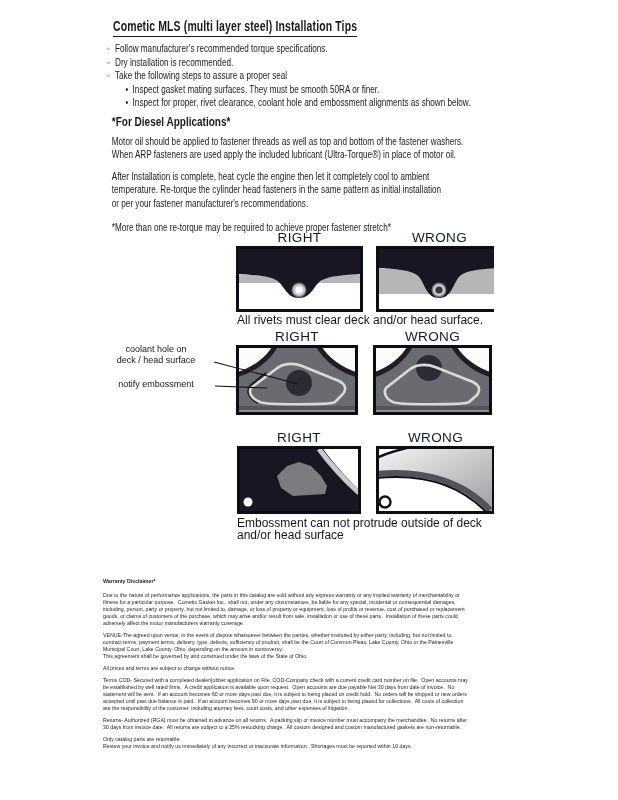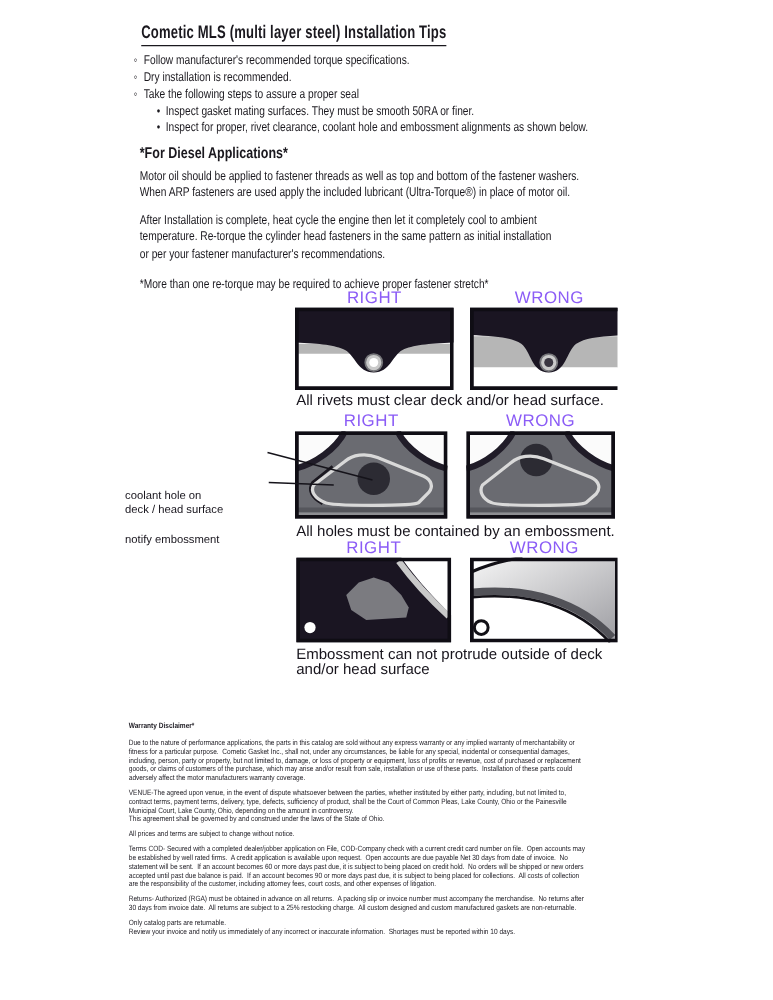--- a/index.html
+++ b/index.html
@@ -20,26 +20,26 @@
   ul.tips > li.top::before{content:"\25E6";position:absolute;left:0;top:0;font-size:10px;}
   ul.tips ul{list-style:none;margin:0;padding:0 0 0 23px;}
   ul.tips ul li{position:relative;padding-left:9px;}
   ul.tips ul li::before{content:"\2022";position:absolute;left:0;top:0;font-size:10px;}
 
   .diesel-heading{margin:6px 0 5px 6px;font-size:12.5px;font-weight:bold;}
   .diesel p{margin:0 0 8px 6px;white-space:pre-wrap;width:600px;}
   .diesel p.note{margin-top:10px;}
 
   
-  .fig-label{position:absolute;font-size:13.5px;letter-spacing:.4px;text-align:center;color:#8b5cf6;}
+  .fig-label{position:absolute;font-size:13.5px;letter-spacing:.4px;text-align:center;color:#0f172a;}
   .fig-box{position:absolute;}
   .fig-box svg{display:block;}
   .caption{position:absolute;font-size:12px;line-height:12px;color:#17141c;white-space:pre-wrap;}
-  .side-label{position:absolute;left:100px;width:112px;text-align:left;
-              font-size:9px;line-height:10.5px;color:#17141c;margin-top:47px;}
+  .side-label{position:absolute;left:100px;width:112px;text-align:center;
+              font-size:9px;line-height:10.5px;color:#17141c;}
   .leader{position:absolute;left:110px;top:342px;}
 
   
   .legal{position:absolute;left:103px;top:577px;width:510px;
          transform:scaleX(.86);transform-origin:0 0;
          font-size:6.1px;line-height:7px;color:#242229;}
   .legal .lhead{font-weight:bold;margin:0 0 7px 0;}
   .legal p{margin:0 0 5px 0;white-space:pre;}
   .legal p.no-gap{margin-bottom:0;}
 
@@ -137,21 +137,20 @@
       <rect x="2" y="65" width="115" height="2.5" fill="#8e8f93"></rect>
       <rect x="1.5" y="1.5" width="116" height="67" fill="none" stroke="#0f0d14" stroke-width="3"></rect>
     </svg>
   </div>
 
   <svg class="leader" width="200" height="60" viewBox="0 0 200 60">
     <line x1="104" y1="20" x2="188" y2="42" stroke="#15131a" stroke-width="1.2"></line>
     <line x1="105" y1="44" x2="157" y2="46" stroke="#15131a" stroke-width="1.2"></line>
   </svg>
 
-  <div class="caption" style="left:237px;top:419px">All holes must be contained by an embossment.</div>
 
   <div class="fig-label" style="left:237px;top:430px;width:124px">RIGHT</div>
   <div class="fig-label" style="left:376px;top:430px;width:119px">WRONG</div>
 
   <div class="fig-box" style="left:237px;top:446px">
     <svg width="124" height="68" viewBox="0 0 124 68">
       <rect width="124" height="68" fill="#ffffff"></rect>
       <path d="M0 0 H84 C98 20 114 36 124 46 V68 H0 Z" fill="#1a1522"></path>
       <path d="M82 3 C96 22 111 37 122 47" stroke="#c9c9c9" stroke-width="5" fill="none"></path>
       <path d="M40 30 L50 20 L62 16 L74 20 L84 30 L90 40 L88 48 L56 50 L44 42 Z" fill="#7b7b80"></path>

